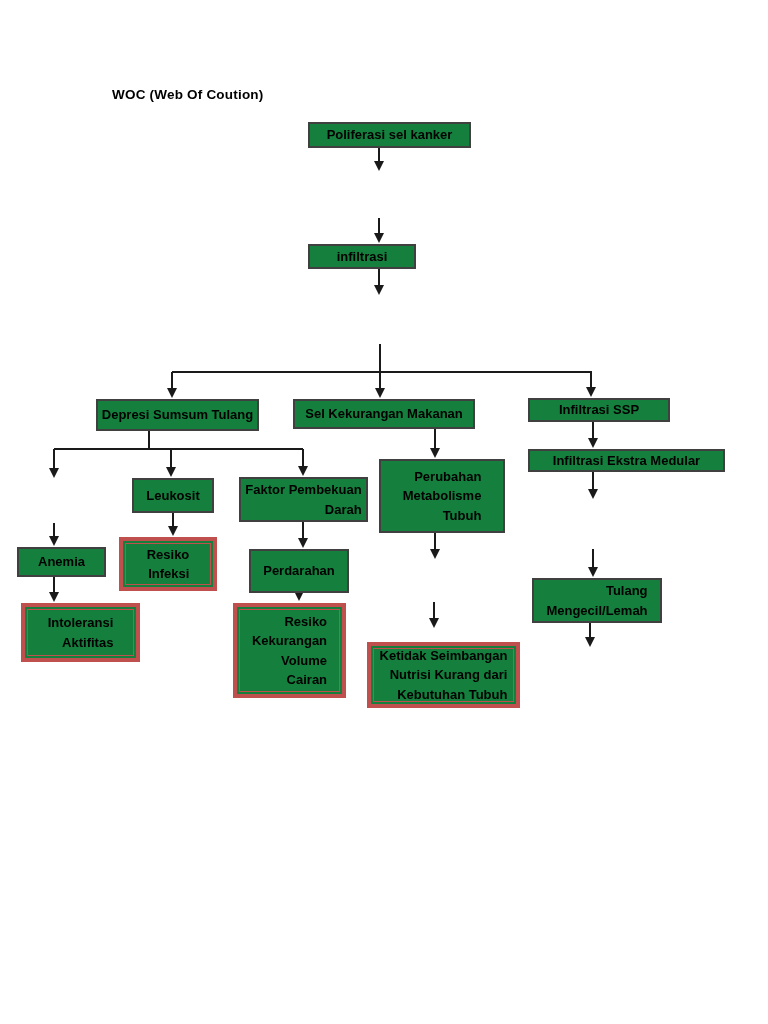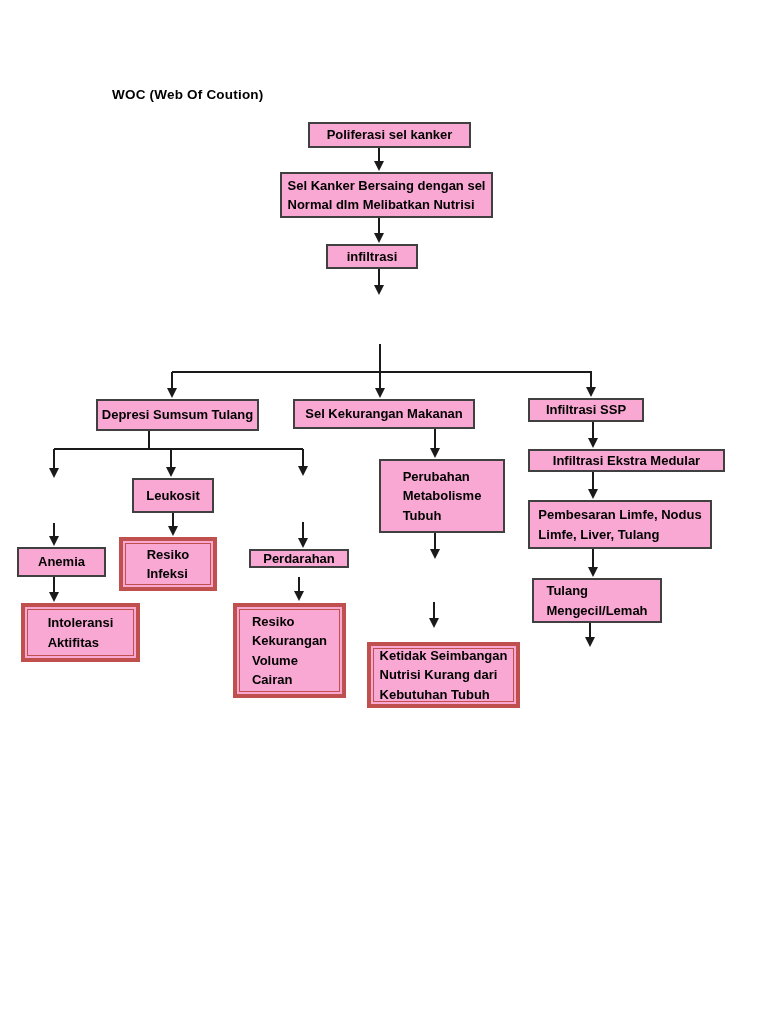--- a/index.html
+++ b/index.html
@@ -9,22 +9,22 @@
   html,body{margin:0;padding:0;background:#fff;}
   .page{
     position:relative; width:768px; height:1024px; background:var(--bg);
     font-family:"Liberation Sans", sans-serif; color:var(--text); overflow:hidden;margin-left:16px;
   }
   .title{
     position:absolute; left:96px; top:87px; font-size:13.5px; font-weight:700;
     letter-spacing:.2px;
   }
   .node{
-    position:absolute; background:#f9a8d4; border:2px solid var(--box-border);
-    display:flex; align-items:center; justify-content:center; text-align:left;
+    position:absolute; background:#15803d; border:2px solid var(--box-border);
+    display:flex; align-items:center; justify-content:center; text-align:right;
     box-sizing:border-box;
   }
   .node .lbl{
     font-size:13px; font-weight:700; line-height:1.5; white-space:pre-line;
     padding:0 2px;
   }
   .node.hl{ border:4px solid var(--highlight-red); }
   .node.hl::before{
     content:""; position:absolute; inset:2px;
     border:1.5px solid var(--highlight-red); pointer-events:none;
@@ -78,49 +78,49 @@
       <line x1="577" y1="422" x2="577" y2="444" marker-end="url(#arrow)"></line>
       <line x1="577" y1="472" x2="577" y2="495" marker-end="url(#arrow)"></line>
       <line x1="577" y1="549" x2="577" y2="573" marker-end="url(#arrow)"></line>
       <line x1="574" y1="623" x2="574" y2="643" marker-end="url(#arrow)"></line>
     </g>
   </svg>
 
   <div class="node" style="left:292px;top:122px;width:163px;height:26px">
     <span class="lbl">Poliferasi sel kanker</span>
   </div>
-  <div class="node" style="left:264px;top:172px;width:213px;height:46px">
-    <span class="lbl">Sel Kanker Bersaing dengan sel
-Normal dlm Melibatkan Nutrisi</span>
-  </div>
-  <div class="node" style="left:310px;top:244px;width:92px;height:25px">
+  <div class="node" style="left:292px;top:244px;width:108px;height:25px">
     <span class="lbl">infiltrasi</span>
   </div>
 
   <div class="node" style="left:80px;top:399px;width:163px;height:32px">
     <span class="lbl">Depresi Sumsum Tulang</span>
   </div>
   <div class="node" style="left:277px;top:399px;width:182px;height:30px">
     <span class="lbl">Sel Kekurangan Makanan</span>
   </div>
-  <div class="node" style="left:512px;top:398px;width:116px;height:24px">
+  <div class="node" style="left:512px;top:398px;width:142px;height:24px">
     <span class="lbl">Infiltrasi SSP</span>
   </div>
 
   <div class="node" style="left:116px;top:478px;width:82px;height:35px">
     <span class="lbl">Leukosit</span>
+  </div>
+  <div class="node" style="left:223px;top:477px;width:129px;height:45px">
+    <span class="lbl">Faktor Pembekuan
+Darah</span>
   </div>
   <div class="node" style="left:1px;top:547px;width:89px;height:30px">
     <span class="lbl">Anemia</span>
   </div>
   <div class="node hl" style="left:103px;top:537px;width:98px;height:54px">
     <span class="lbl">Resiko
 Infeksi</span>
   </div>
-  <div class="node" style="left:233px;top:549px;width:100px;height:19px">
+  <div class="node" style="left:233px;top:549px;width:100px;height:44px">
     <span class="lbl">Perdarahan</span>
   </div>
   <div class="node hl" style="left:5px;top:603px;width:119px;height:59px">
     <span class="lbl">Intoleransi
 Aktifitas</span>
   </div>
   <div class="node hl" style="left:217px;top:603px;width:113px;height:95px">
     <span class="lbl">Resiko
 Kekurangan
 Volume
@@ -134,22 +134,18 @@
   </div>
   <div class="node hl" style="left:351px;top:642px;width:153px;height:66px">
     <span class="lbl">Ketidak Seimbangan
 Nutrisi Kurang dari
 Kebutuhan Tubuh</span>
   </div>
 
   <div class="node" style="left:512px;top:449px;width:197px;height:23px">
     <span class="lbl">Infiltrasi Ekstra Medular</span>
   </div>
-  <div class="node" style="left:512px;top:500px;width:184px;height:49px">
-    <span class="lbl">Pembesaran Limfe, Nodus
-Limfe, Liver, Tulang</span>
-  </div>
   <div class="node" style="left:516px;top:578px;width:130px;height:45px">
     <span class="lbl">Tulang
 Mengecil/Lemah</span>
   </div>
 
 </div>
 
 </body></html>

